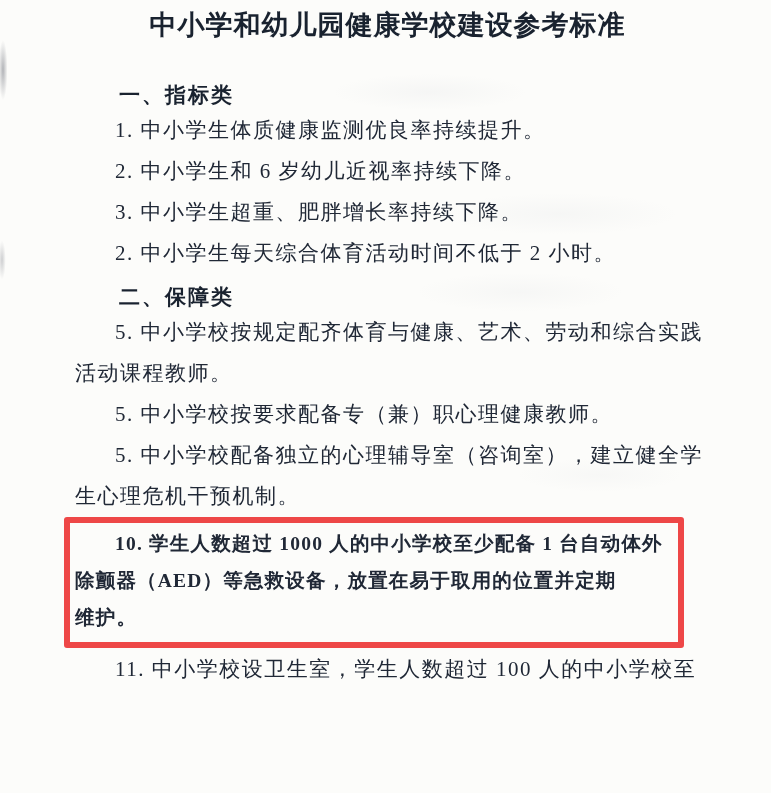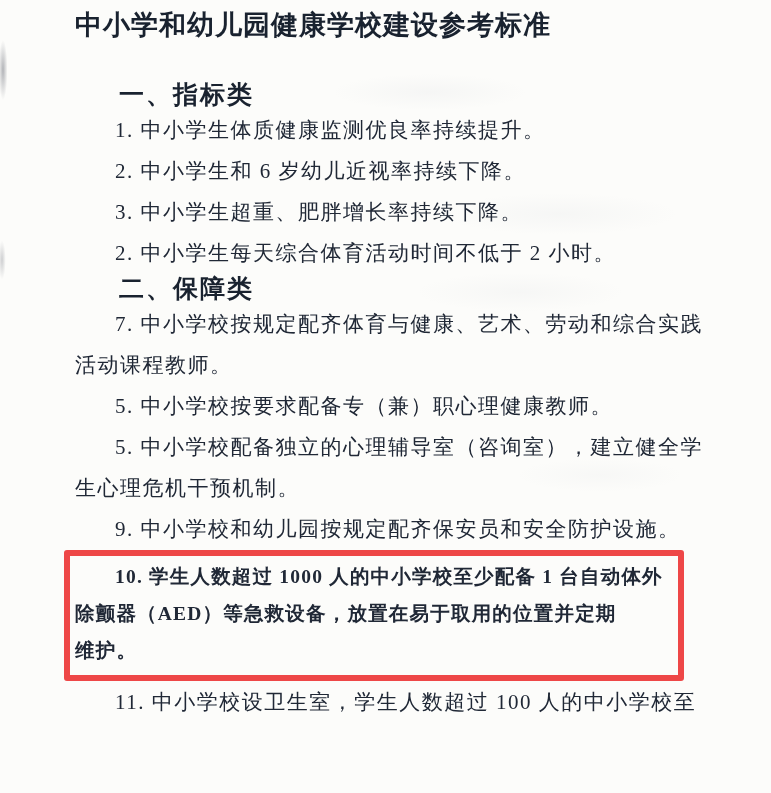--- a/index.html
+++ b/index.html
@@ -30,35 +30,36 @@
       radial-gradient(6px 40px at 3px 70px, rgba(40,45,60,0.35), rgba(40,45,60,0) 75%),
       radial-gradient(5px 26px at 2px 260px, rgba(40,45,60,0.22), rgba(40,45,60,0) 75%),
       #fcfcfa;
   }
   .doc-title {
     margin: 0;
     font-size: 27px;
     line-height: 38px;
     font-weight: 700;
     letter-spacing: 1px;
+    text-align: center;
     color: #19222f;
     white-space: pre;
   }
   .section-heading {
     margin: 36px 0 0 0;
     padding-left: 44px;
-    font-size: 25px;
+    font-size: 21px;
     line-height: 30px;
     font-weight: 700;
     letter-spacing: 2px;
     color: #19222f;
     white-space: pre;
   }
   .section + .section .section-heading {
-    margin-top: 0;
+    margin-top: 8px;
   }
   .item {
     margin: 0;
     font-size: 21px;
     line-height: 41px;
     letter-spacing: 1.5px;
     text-indent: 40px;
     white-space: pre;
     color: #202836;
   }
@@ -88,26 +89,25 @@
           <p class="item">1. 中小学生体质健康监测优良率持续提升。</p>
           <p class="item">2. 中小学生和 6 岁幼儿近视率持续下降。</p>
           <p class="item">3. 中小学生超重、肥胖增长率持续下降。</p>
           <p class="item">2. 中小学生每天综合体育活动时间不低于 2 小时。</p>
         </div>
   </section>
 
   <section class="section">
     <h2 class="section-heading">二、保障类</h2>
     <div class="section-items">
-          <p class="item">7. 中小学校按规定配齐体育与健康、艺术、劳动和综合实践
+          <p class="item">5. 中小学校按规定配齐体育与健康、艺术、劳动和综合实践
 活动课程教师。</p>
           <p class="item">5. 中小学校按要求配备专（兼）职心理健康教师。</p>
           <p class="item">5. 中小学校配备独立的心理辅导室（咨询室），建立健全学
 生心理危机干预机制。</p>
-          <p class="item">9. 中小学校和幼儿园按规定配齐保安员和安全防护设施。</p>
           <div class="highlight-box" style="border-color: rgb(238, 71, 71);">
             <p class="item">10. 学生人数超过 1000 人的中小学校至少配备 1 台自动体外
 除颤器（AED）等急救设备，放置在易于取用的位置并定期
 维护。</p>
           </div>
           <p class="item">11. 中小学校设卫生室，学生人数超过 100 人的中小学校至</p>
         </div>
   </section>
 </div>
 </div>

